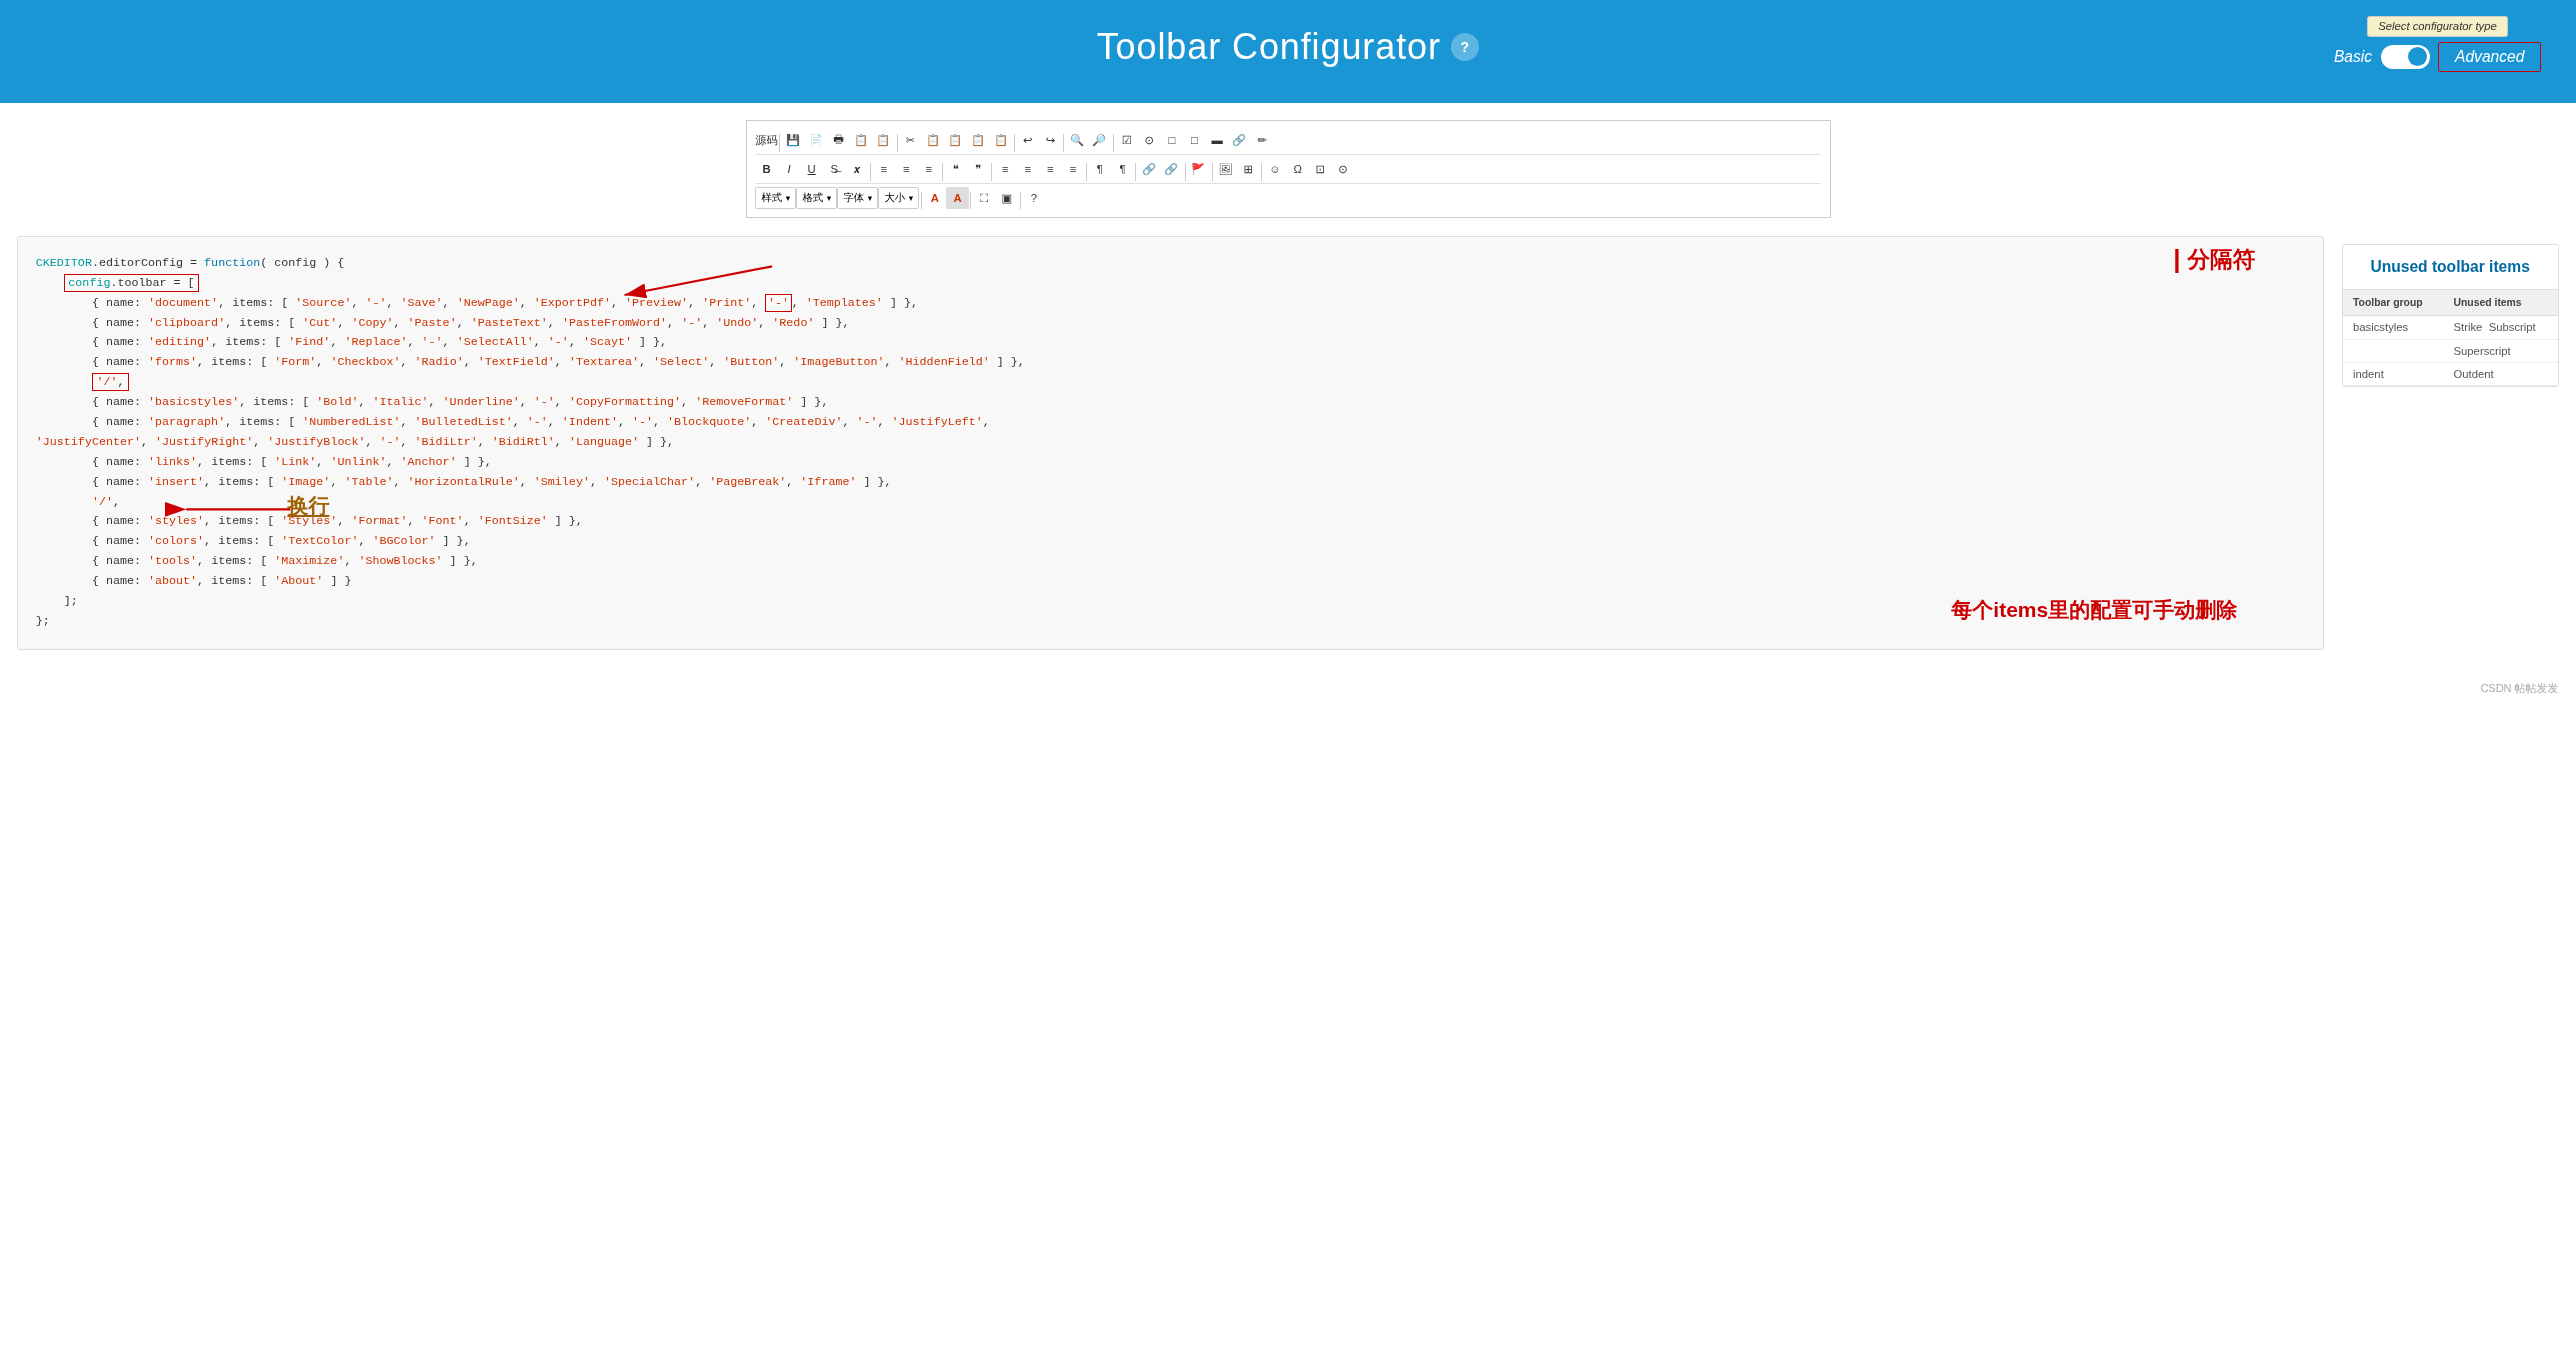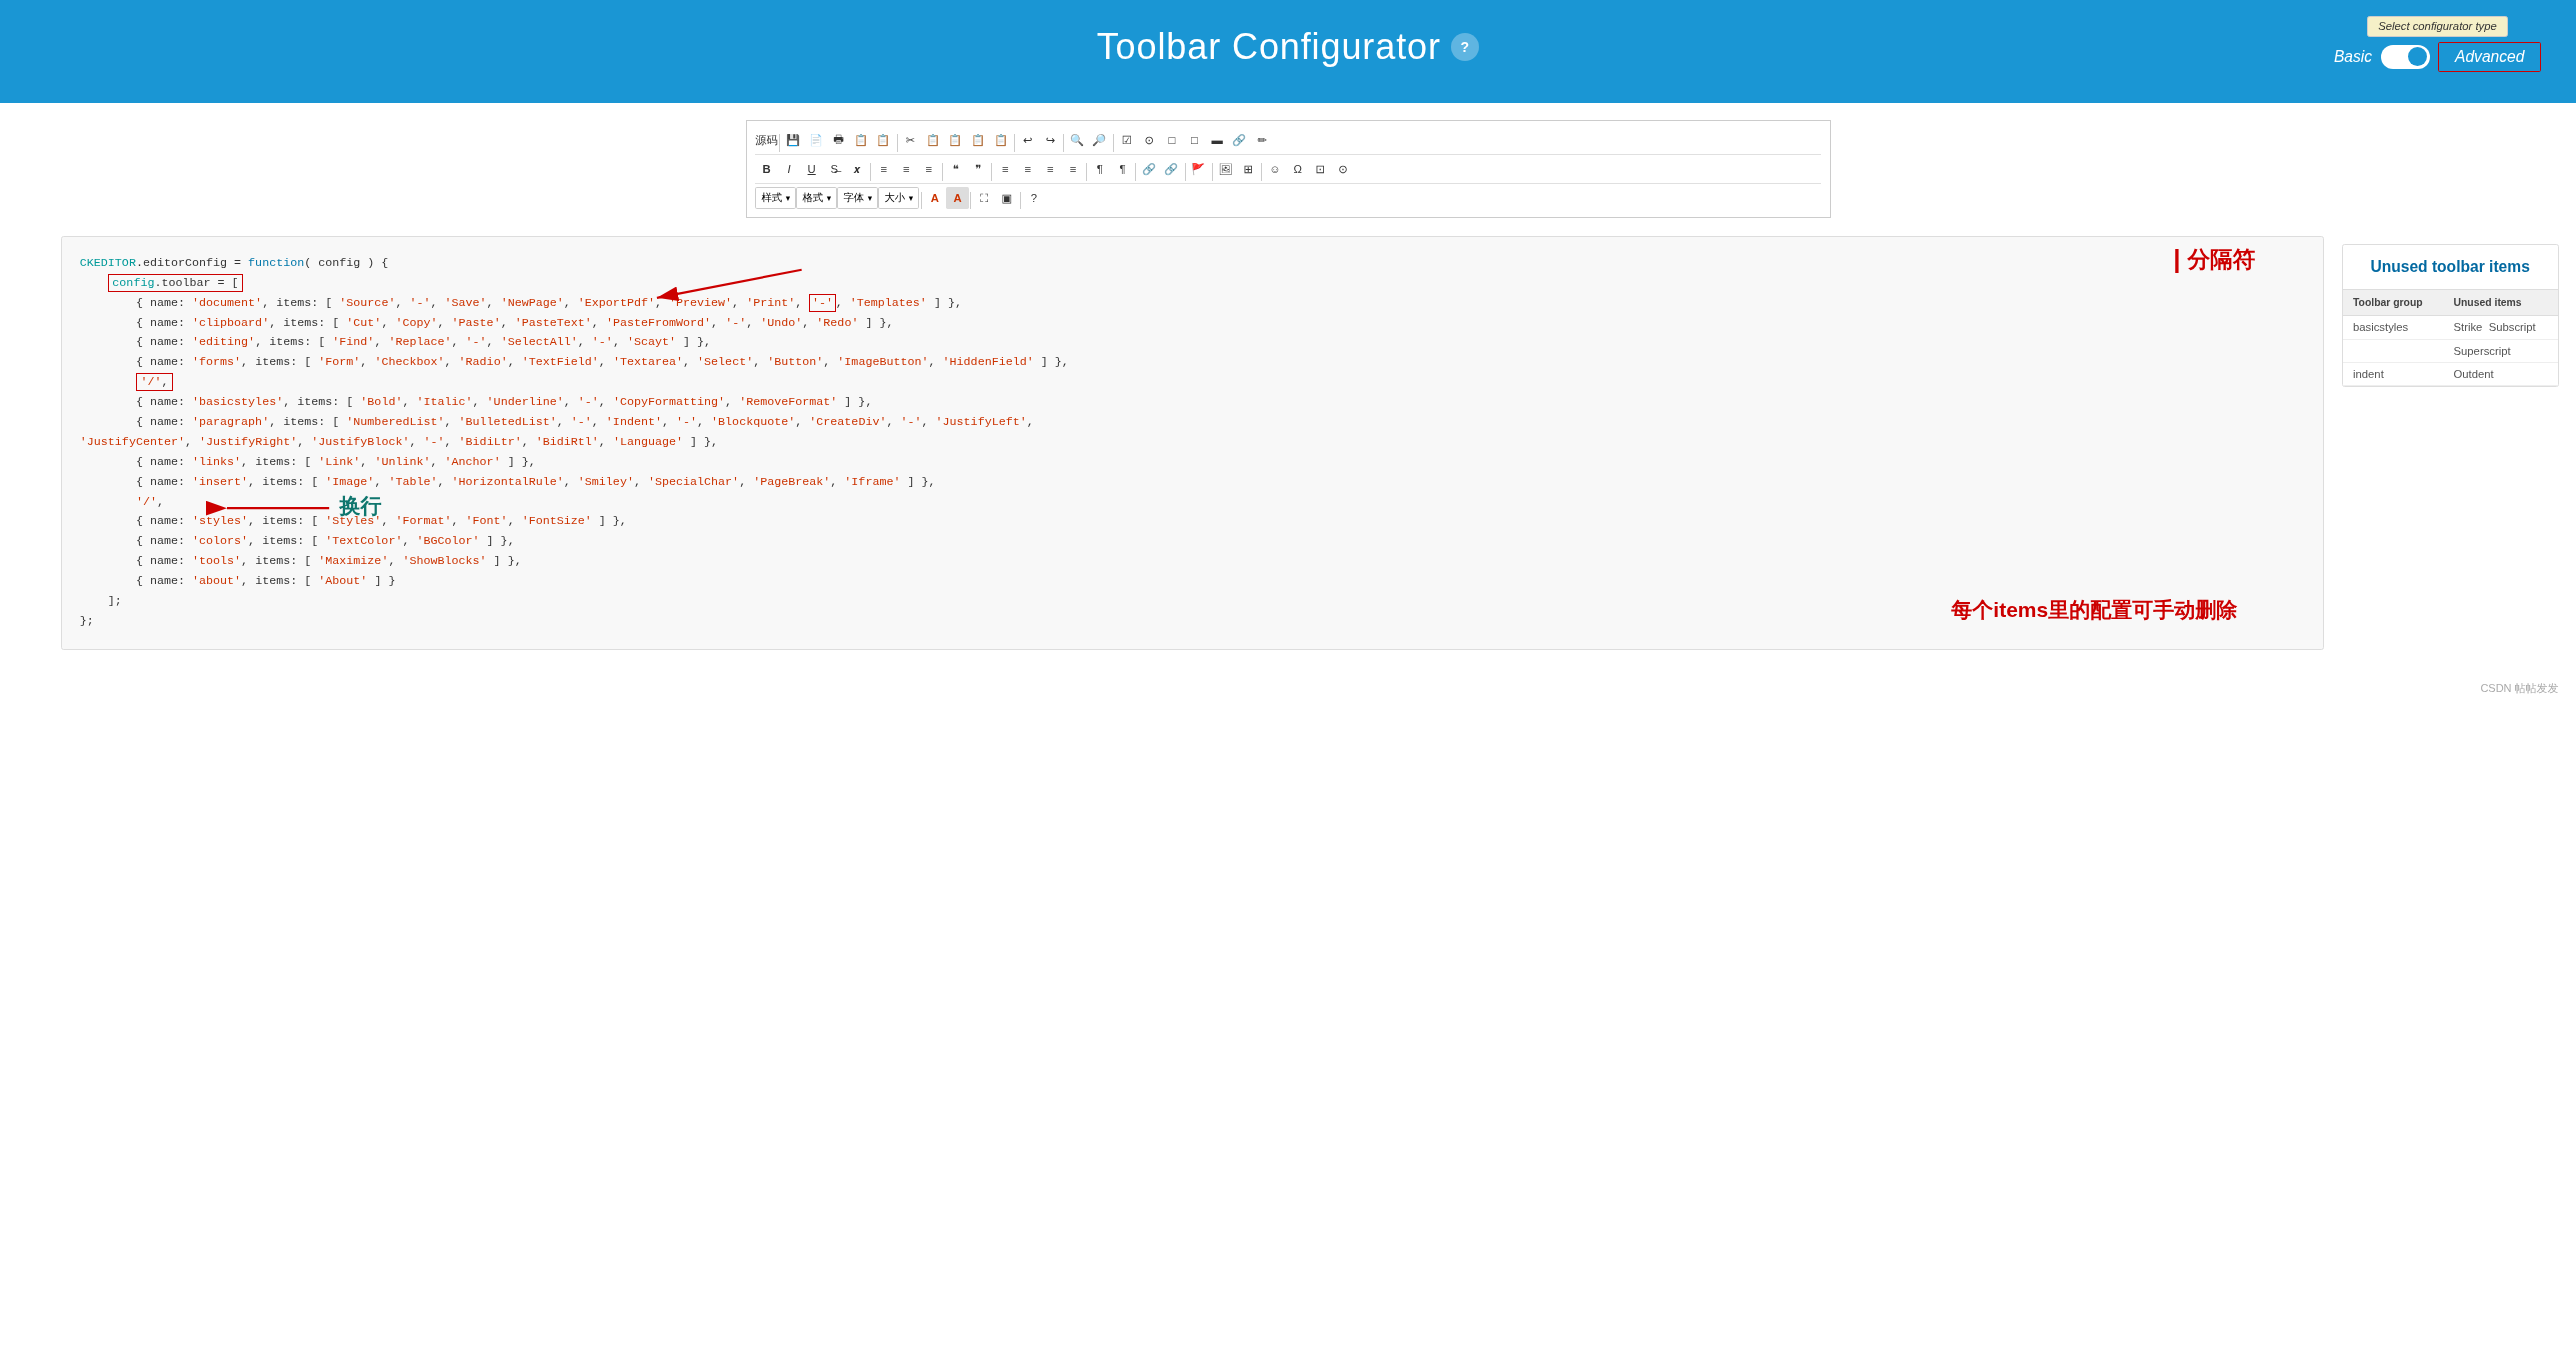--- a/index.html
+++ b/index.html
@@ -97,21 +97,20 @@
       padding: 5.2px 15.6px;
       border-radius: 1.7px;
     }
 
     
     .main-content {
       display: flex;
       padding: 0 17.4px 26px 17.4px;
       gap: 17.4px;
       margin-top: 0;
-      margin-left: 44px;
     }
 
     
     .toolbar-preview {
       background: #fff;
       border: 0.9px solid #ccc;
       margin: 17.4px auto;
       width: calc(100% - 35px);
       max-width: 1085px;
       padding: 5.2px 8.7px;
@@ -379,21 +378,21 @@
 
       <svg style="position:absolute;top:0;left:0;width:100%;height:100%;pointer-events:none;" viewBox="0 0 2658 477.812" width="2307" height="415">
         <defs>
           <marker id="arrowhead1" markerWidth="10" markerHeight="7" refX="10" refY="3.5" orient="auto">
             <polygon points="0 0, 10 3.5, 0 7" fill="#cc0000"></polygon>
           </marker>
         </defs>
         <line x1="870" y1="35" x2="700" y2="68" stroke="#cc0000" stroke-width="2.5" marker-end="url(#arrowhead1)"></line>
       </svg>
 
-      <div style="position:absolute; top:256px; left:278px; color:#0f766e; font-size:21px; font-weight:bold;">
+      <div style="position:absolute; top:256px; left:270px; color:#a16207; font-size:21px; font-weight:bold;text-decoration:underline;">
         换行
       </div>
 
       <svg style="position:absolute;top:0;left:0;width:100%;height:100%;pointer-events:none;" viewBox="0 0 2658 477.812" width="2307" height="415">
         <defs>
           <marker id="arrowhead2" markerWidth="10" markerHeight="7" refX="0" refY="3.5" orient="auto">
             <polygon points="10 0, 0 3.5, 10 7" fill="#cc0000"></polygon>
           </marker>
         </defs>
         <line x1="315" y1="315" x2="195" y2="315" stroke="#cc0000" stroke-width="2.5" marker-end="url(#arrowhead2)"></line>

